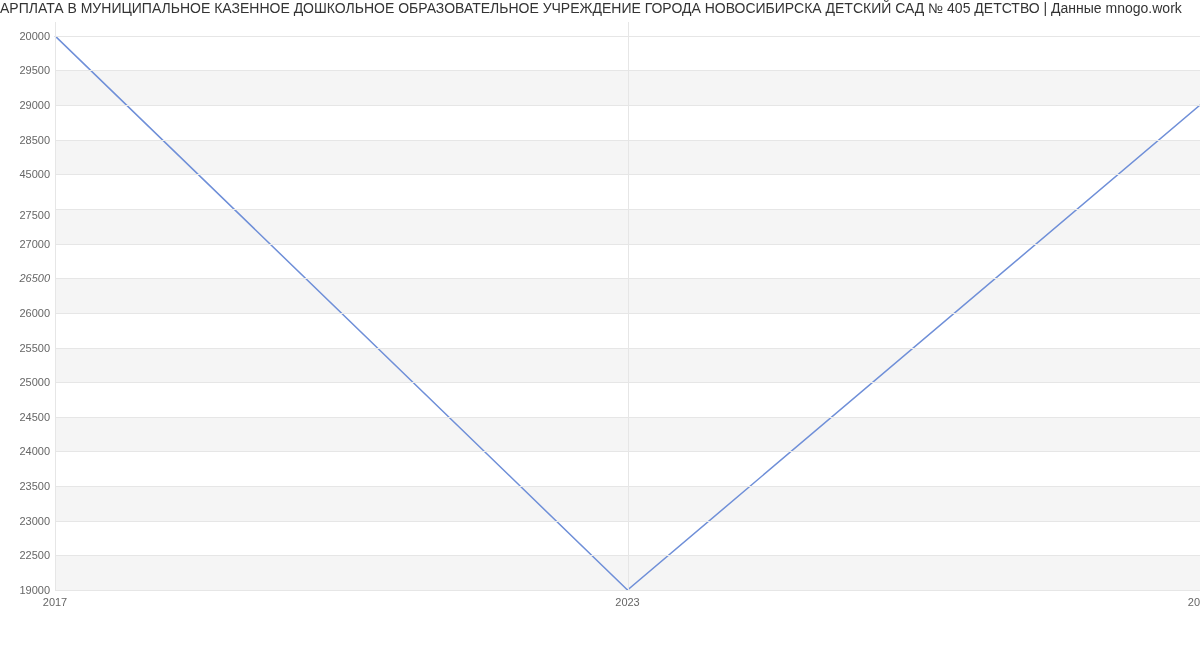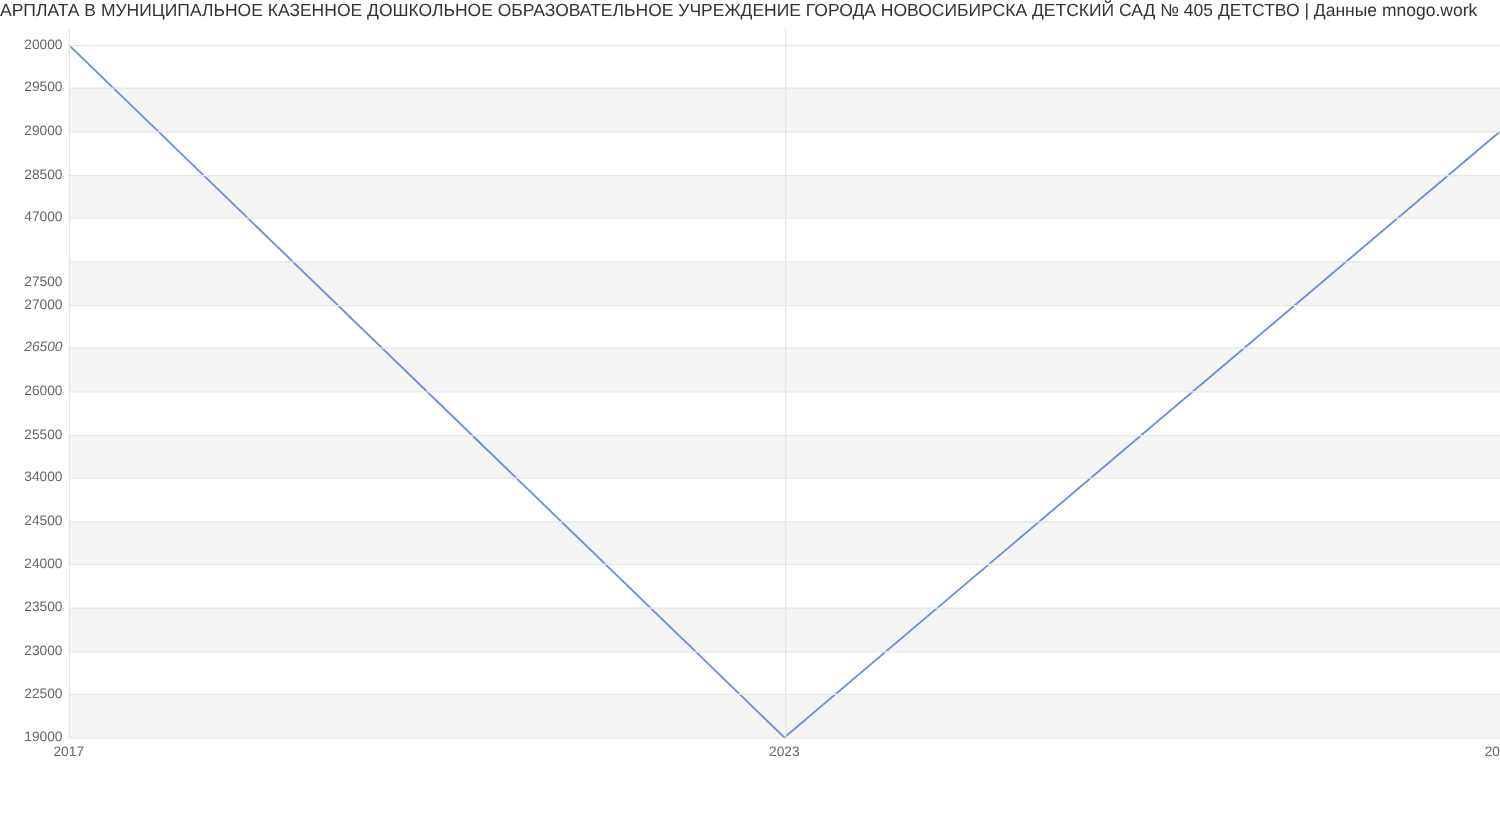--- a/index.html
+++ b/index.html
@@ -115,27 +115,27 @@
       <div class="grid-line" style="top: 13.8537px;"></div>
       <div class="vgrid-line" style="left: 0px;"></div>
       <div class="vgrid-line" style="left: 572.5px;"></div>
     </div>
 <div class="y-tick" style="top: 590px;">19000</div>
     <div class="y-tick" style="top: 555.366px;">22500</div>
     <div class="y-tick" style="top: 520.732px;">23000</div>
     <div class="y-tick" style="top: 486.098px;">23500</div>
     <div class="y-tick" style="top: 451.463px;">24000</div>
     <div class="y-tick" style="top: 416.829px;">24500</div>
-    <div class="y-tick" style="top: 382.195px;">34000</div>
+    <div class="y-tick" style="top: 382.195px;">25000</div>
     <div class="y-tick" style="top: 347.561px;">25500</div>
     <div class="y-tick" style="top: 312.927px;">26000</div>
     <div class="y-tick" style="top: 278.293px; font-style: italic;">26500</div>
     <div class="y-tick" style="top: 243.659px;">27000</div>
-    <div class="y-tick" style="top: 226px;">27500</div>
-    <div class="y-tick" style="top: 174.39px;">47000</div>
+    <div class="y-tick" style="top: 215px;">27500</div>
+    <div class="y-tick" style="top: 174.39px;">45000</div>
     <div class="y-tick" style="top: 139.756px;">28500</div>
     <div class="y-tick" style="top: 105.122px;">29000</div>
     <div class="y-tick" style="top: 70.4878px;">29500</div>
     <div class="y-tick" style="top: 35.8537px;">20000</div>
     <div class="x-tick" style="left: 55px;">2017</div>
     <div class="x-tick" style="left: 627.5px;">2023</div>
     <div class="x-tick" style="left: 1200px;">2024</div>
   </div>
 
 </body></html>

